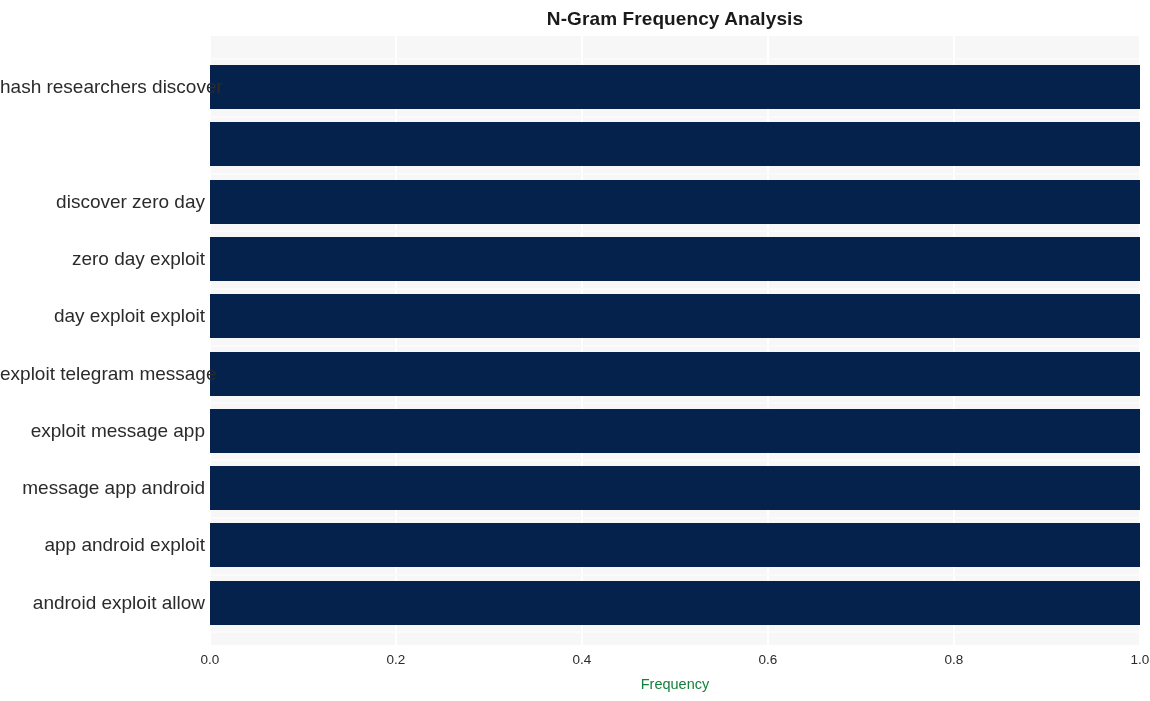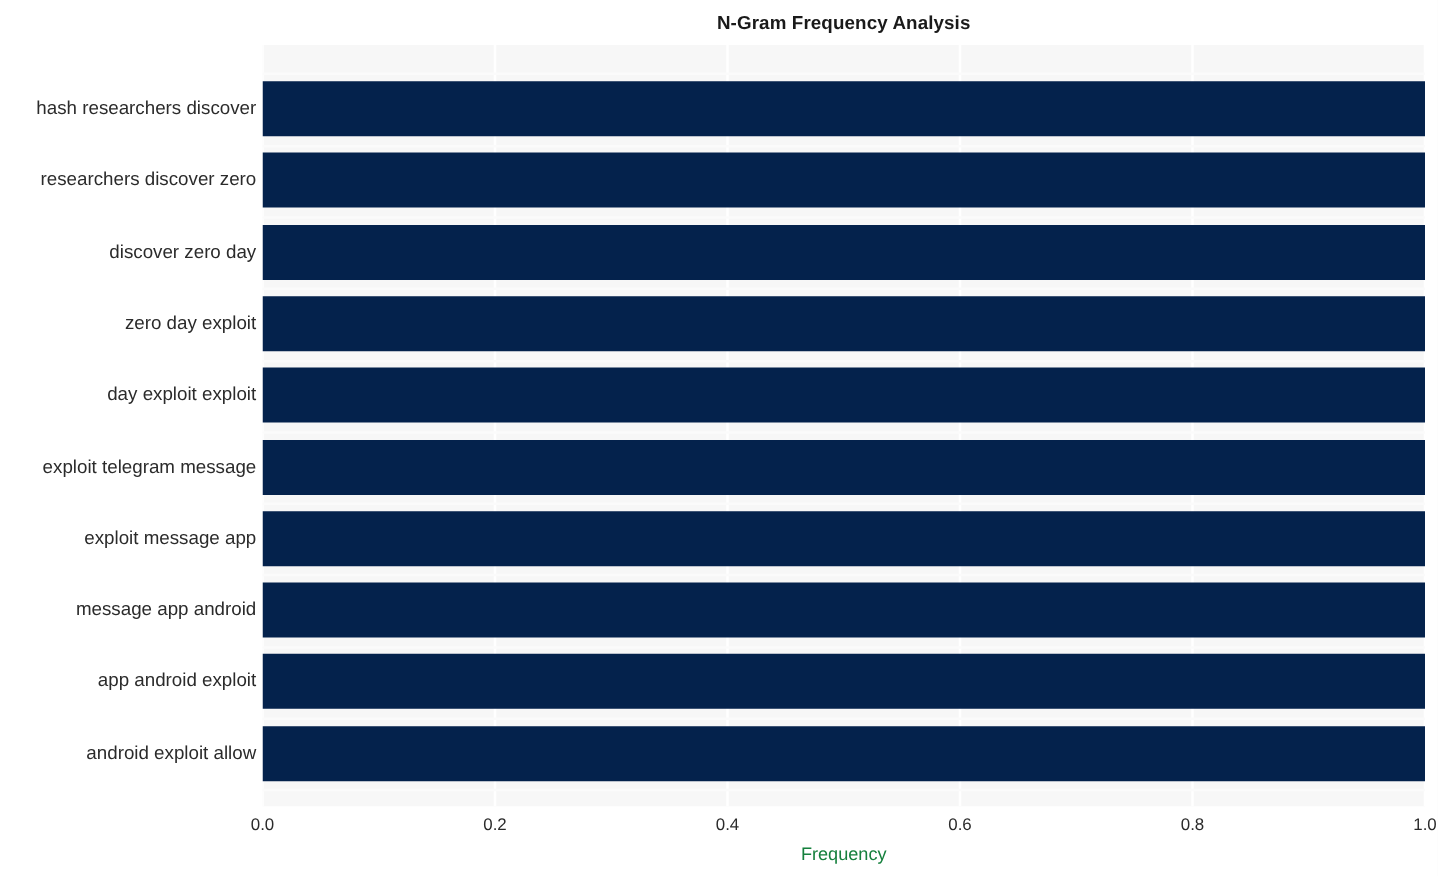--- a/index.html
+++ b/index.html
@@ -24,21 +24,21 @@
     background: #ffffff;
   }
 
   
   #chart-title {
     position: absolute;
     left: 210px;
     top: 6px;
     width: 930px;
     text-align: center;
-    font-size: 15px;
+    font-size: 19px;
     font-weight: bold;
     color: #1a1a1a;
     letter-spacing: 0.1px;
     line-height: 26px;
     white-space: nowrap;
   }
 
   
   #plot-area {
     position: absolute;
@@ -78,21 +78,21 @@
     left: 0;
     top: 36px;
     width: 205px;
     height: 609px;
   }
   .ytick {
     position: absolute;
     right: 0;
     width: 205px;
     text-align: right;
-    font-size: 15px;
+    font-size: 19px;
     color: #2b2b2b;
     height: 18px;
     line-height: 18px;
     white-space: nowrap;
   }
 
   
   #x-tick-labels {
     position: absolute;
     left: 210px;
@@ -154,21 +154,20 @@
       <div class="bar" title="day exploit telegram: 1" style="top: 258.2px; width: 930px; background: rgb(4, 34, 76);"></div>
       <div class="bar" title="exploit telegram message: 1" style="top: 315.5px; width: 930px; background: rgb(4, 34, 76);"></div>
       <div class="bar" title="telegram message app: 1" style="top: 372.8px; width: 930px; background: rgb(4, 34, 76);"></div>
       <div class="bar" title="message app android: 1" style="top: 430.1px; width: 930px; background: rgb(4, 34, 76);"></div>
       <div class="bar" title="app android devices: 1" style="top: 487.4px; width: 930px; background: rgb(4, 34, 76);"></div>
       <div class="bar" title="android devices allow: 1" style="top: 544.7px; width: 930px; background: rgb(4, 34, 76);"></div>
     </div>
 
   <div id="y-tick-labels">
       <div class="ytick" style="top: 42px;">hash researchers discover</div>
-      <div class="ytick" style="top: 99.3px;">researchers discover zero</div>
       <div class="ytick" style="top: 156.6px; padding-left: 36px;">discover zero day</div>
       <div class="ytick" style="top: 213.9px;">zero day exploit</div>
       <div class="ytick" style="top: 271.2px;">day exploit exploit</div>
       <div class="ytick" style="top: 328.5px;">exploit telegram message</div>
       <div class="ytick" style="top: 385.8px;">exploit message app</div>
       <div class="ytick" style="top: 443.1px;">message app android</div>
       <div class="ytick" style="top: 500.4px;">app android exploit</div>
       <div class="ytick" style="top: 557.7px;">android exploit allow</div>
     </div>
 

